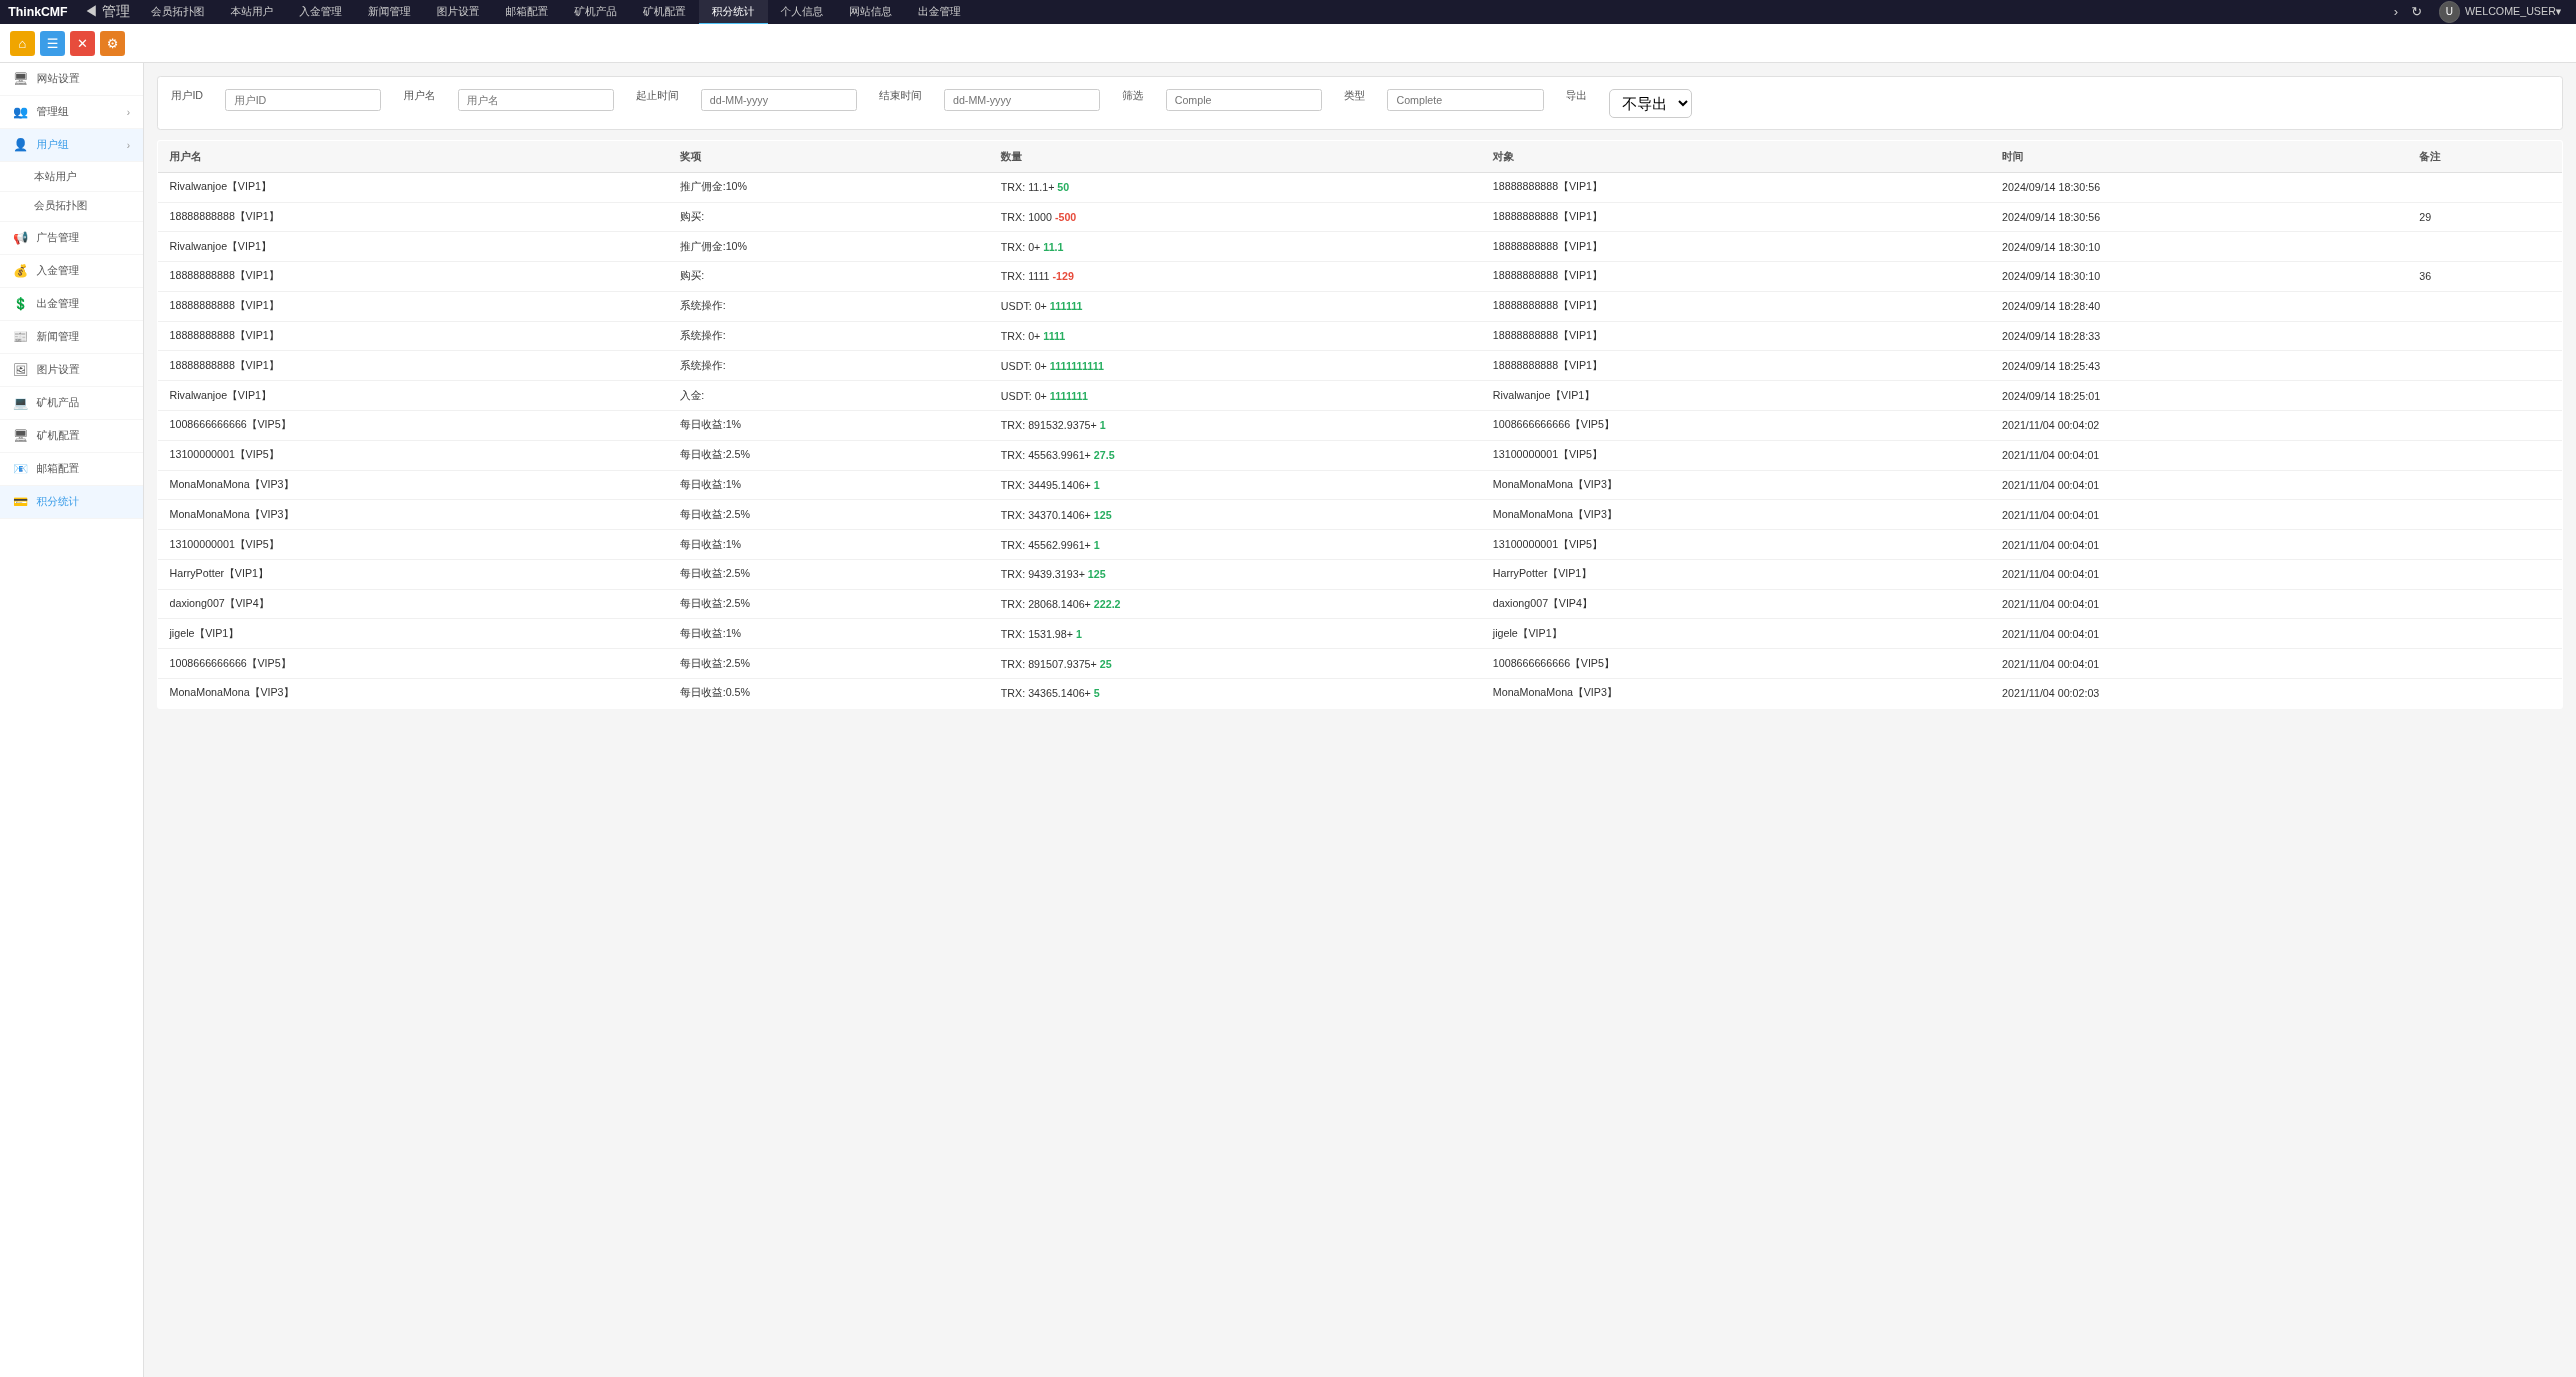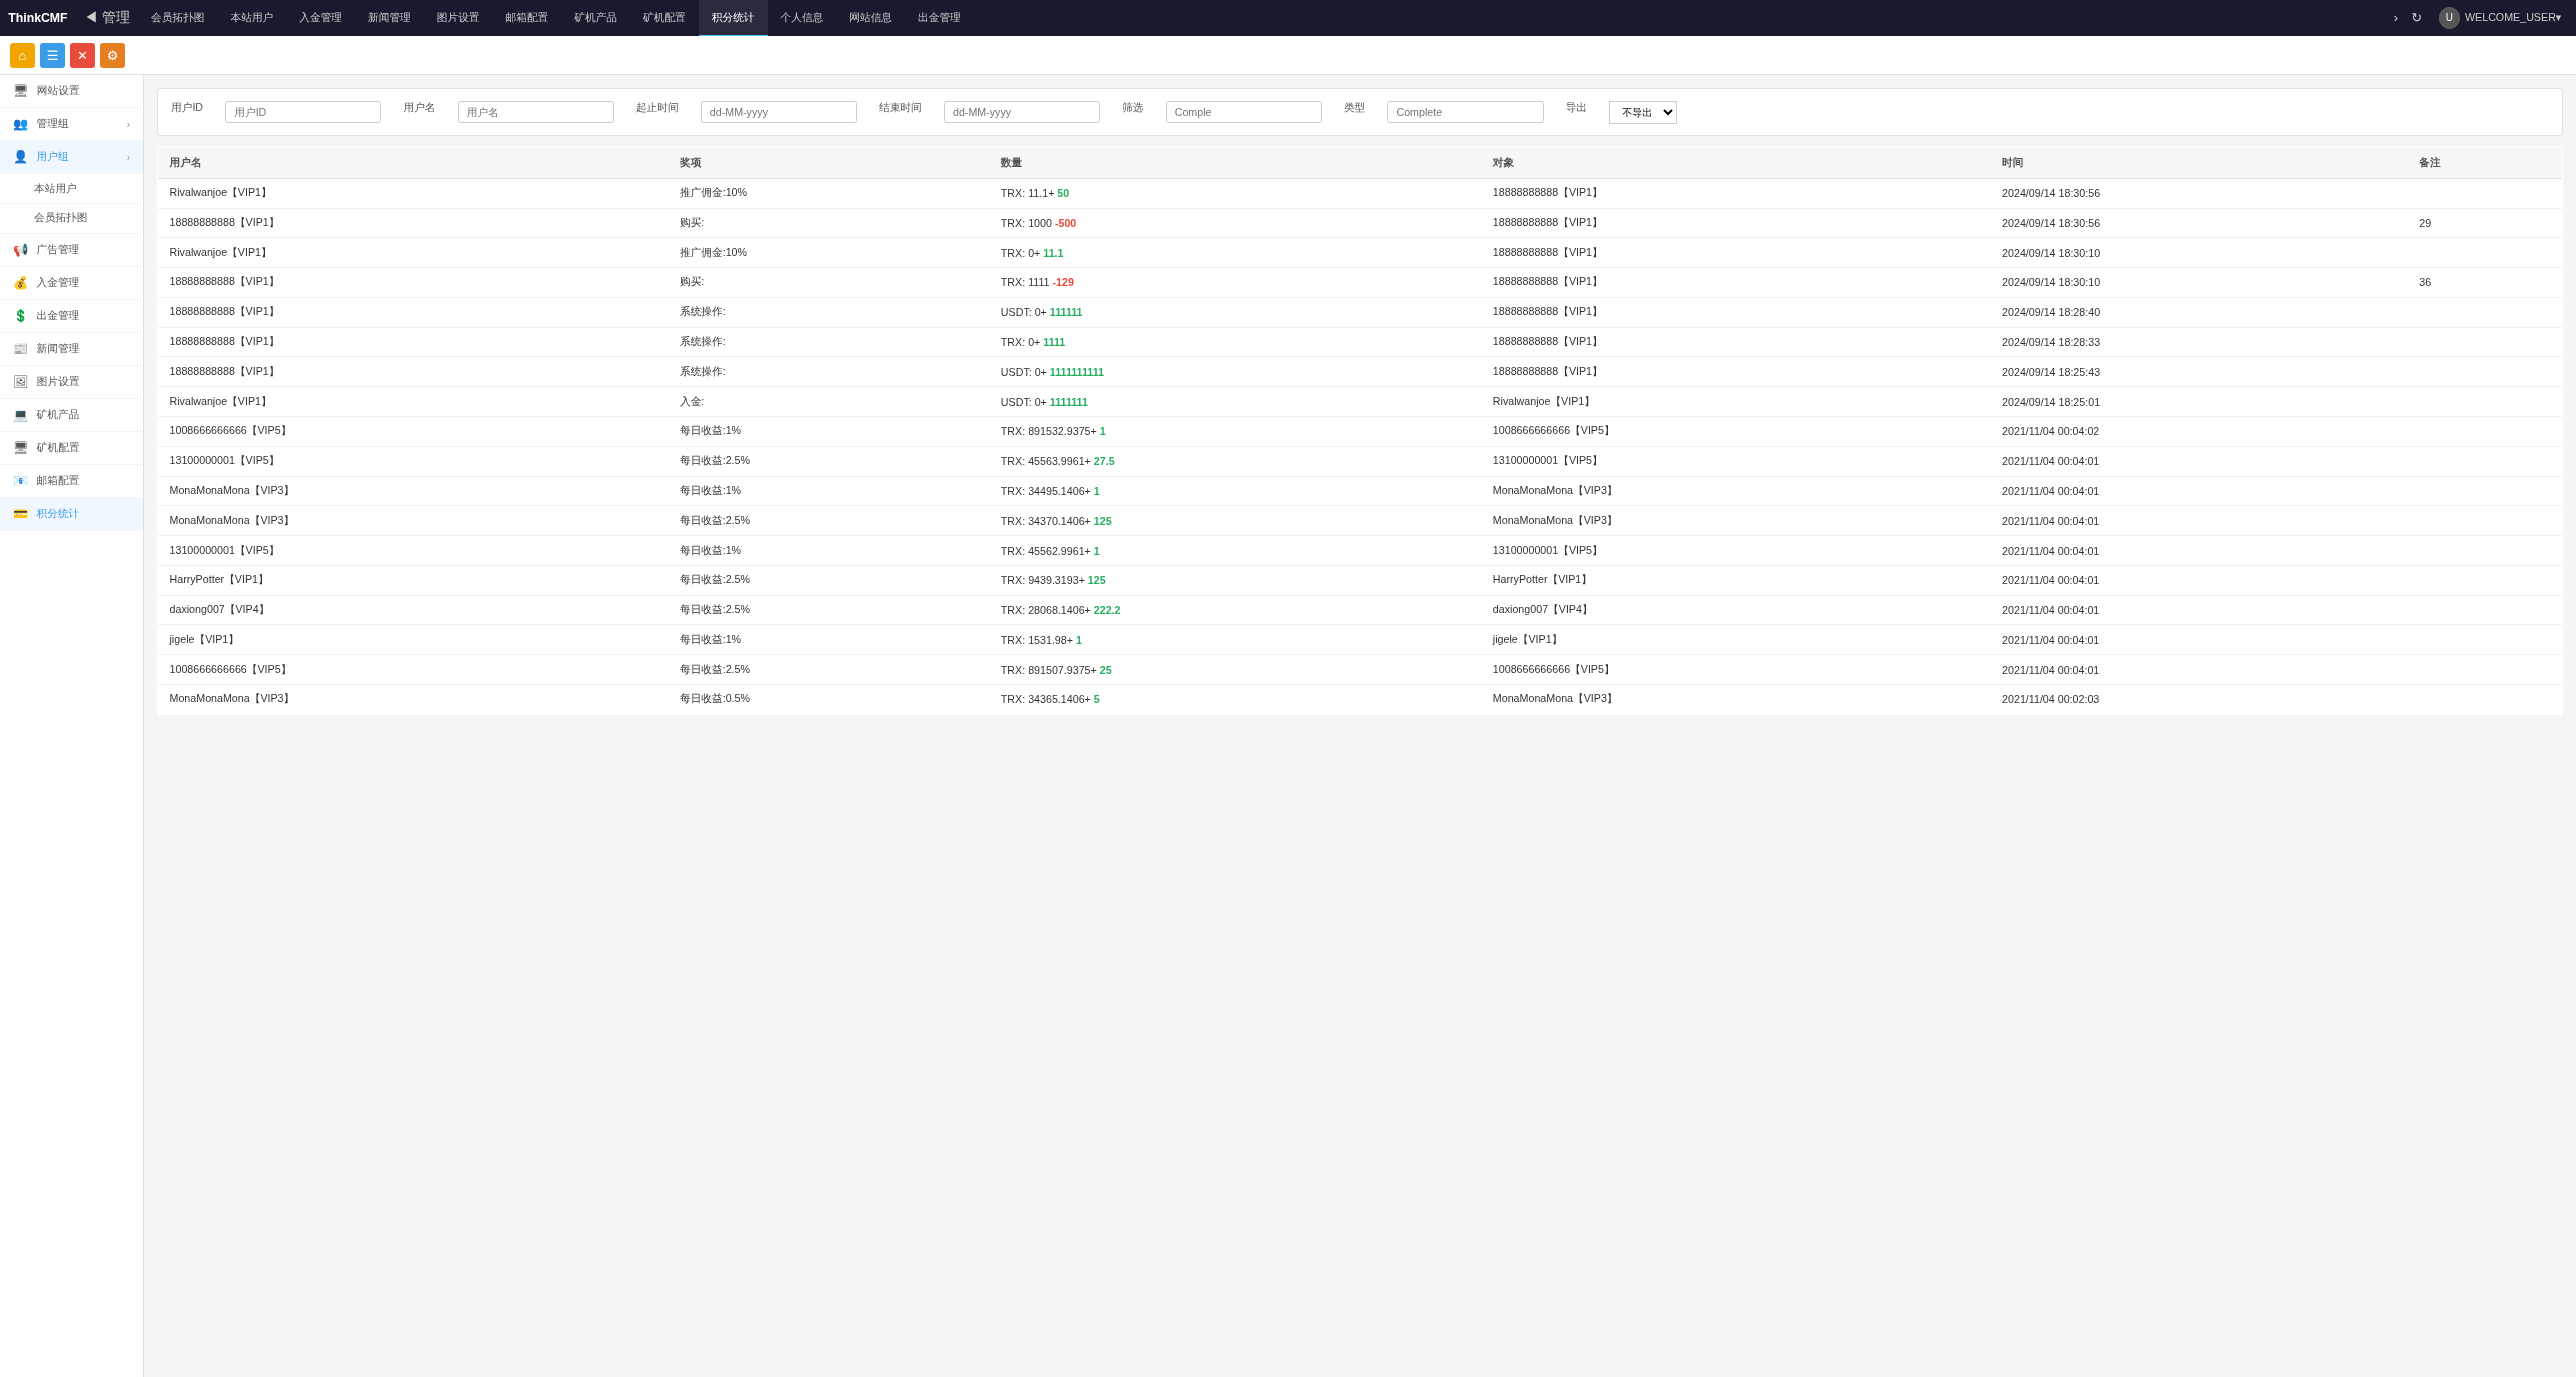--- a/index.html
+++ b/index.html
@@ -4,21 +4,21 @@
   <style>
     * { box-sizing: border-box; margin: 0; padding: 0; }
     body { font-family: 'Microsoft YaHei', Arial, sans-serif; font-size: 10.7px; background: #f0f2f5; color: #333; display: flex; flex-direction: column; height: 100vh; overflow: hidden; }
 
     
     .top-nav {
       background: #1a1a2e;
       color: #fff;
       display: flex;
       align-items: center;
-      height: 36px;
+      height: 24px;
       padding: 0 8.2px;
       flex-shrink: 0;
       gap: 0;
     }
     .top-nav .brand {
       font-size: 12.3px;
       font-weight: bold;
       color: #fff;
       margin-right: 8.2px;
       white-space: nowrap;
@@ -250,22 +250,22 @@
       border-bottom: 0.8px solid #f0f0f0;
       white-space: nowrap;
     }
     .data-table .qty-mixed .neg { color: #e74c3c; font-weight: bold; }
     .data-table .qty-mixed .pos { color: #27ae60; font-weight: bold; }
     .data-table .qty-mixed .base { color: #333; }
 
     .export-select {
       padding: 4.1px 8.2px;
       border: 0.8px solid #ccc;
-      border-radius: 0;
-      font-size: 10px;
+      border-radius: 5px;
+      font-size: 15px;
       background: #fff;
       cursor: pointer;
     }
   </style>
 </head>
 <body>
 
 <nav class="top-nav">
   <span class="brand">ThinkCMF</span>
   <span class="nav-back">◀ 管理</span>

